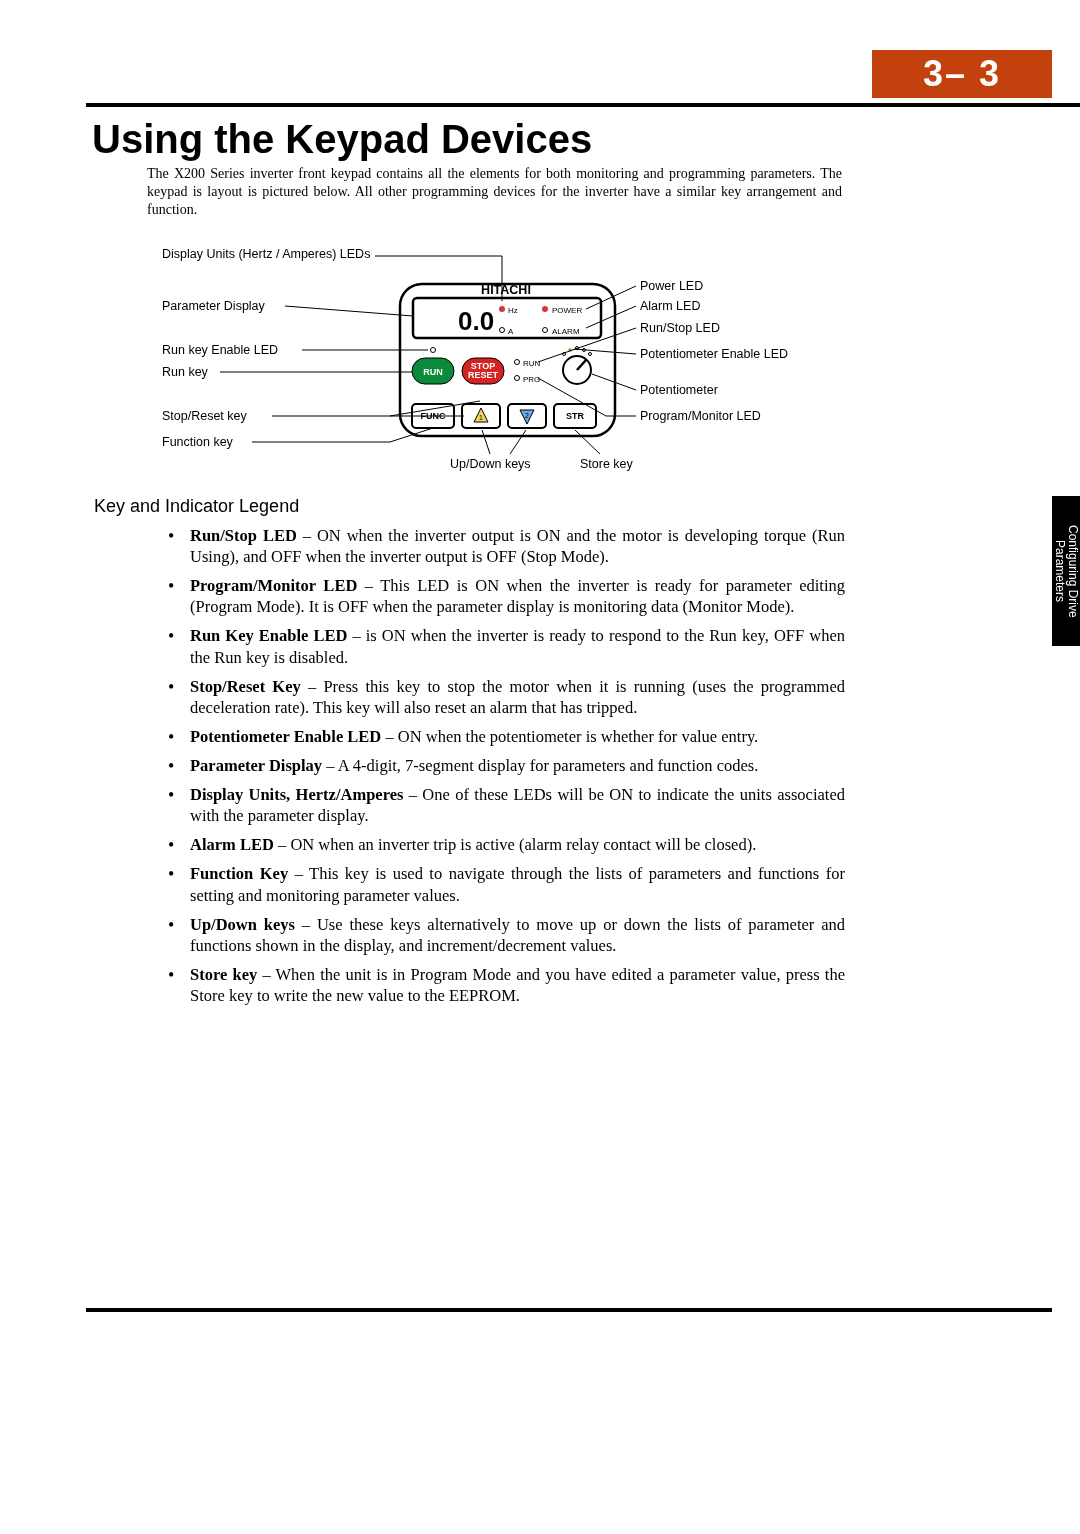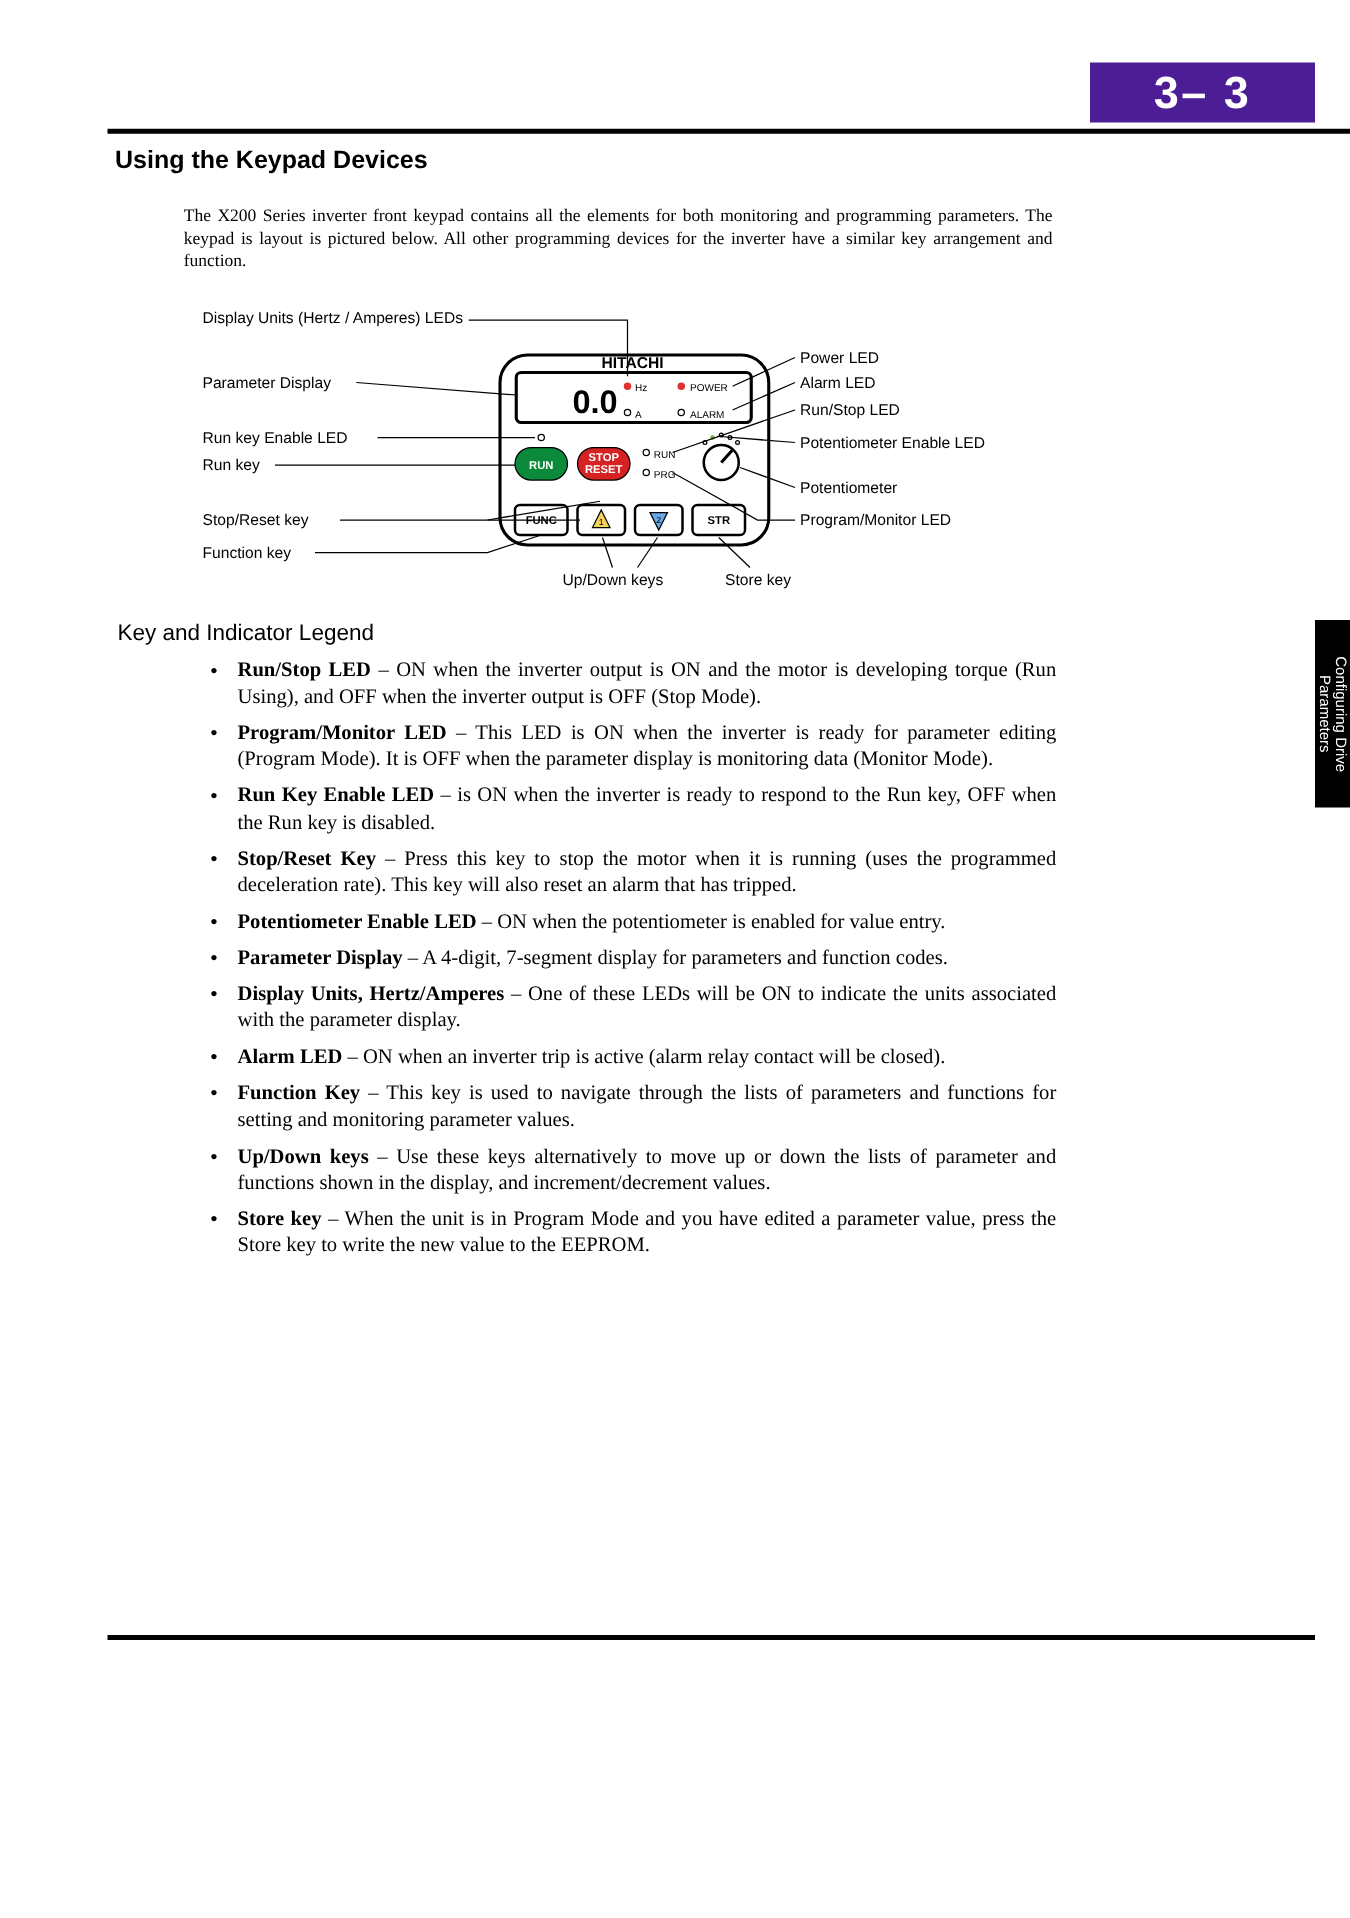--- a/index.html
+++ b/index.html
@@ -1,31 +1,31 @@
 <!DOCTYPE html>
 <html><head>
 <meta charset="utf-8">
 <style>
   * { box-sizing: border-box; margin: 0; padding: 0; }
   html, body { width: 1080px; height: 1534px; background: #fff; font-family: Georgia, 'Times New Roman', serif; color: #000; }
   .page { position: relative; width: 1080px; height: 1534px; }
   .page-number-box {
     position: absolute; top: 50px; right: 28px;
-    width: 180px; height: 48px; background: #4c1d95; color: #fff;
+    width: 180px; height: 48px; background: #c2410c; color: #fff;
     display: flex; align-items: center; justify-content: center;
     font-family: Arial, Helvetica, sans-serif; font-weight: bold; font-size: 36px;
     letter-spacing: 2px;
   }
   .top-rule {
     position: absolute; top: 103px; left: 86px; right: 0;
     border-top: 4px solid #000;
   }
   .title {
     position: absolute; top: 117px; left: 92px;
-    font-family: Arial, Helvetica, sans-serif; font-weight: bold; font-size: 20px;
+    font-family: Arial, Helvetica, sans-serif; font-weight: bold; font-size: 40px;
   }
   .intro {
     position: absolute; top: 165px; left: 147px; width: 695px;
     font-size: 14px; line-height: 1.27; text-align: justify;
   }
   .diagram-block {
     position: absolute; top: 246px; left: 150px; width: 700px; height: 236px;
   }
   .keypad-svg { display:block; }
   .section-heading {
@@ -179,21 +179,21 @@
     </svg>
   </div>
 
   <h2 class="section-heading">Key and Indicator Legend</h2>
 
   <ul class="legend-list">
     <li><b>Run/Stop LED</b><span> – ON when the inverter output is ON and the motor is developing torque (Run Using), and OFF when the inverter output is OFF (Stop Mode).</span></li>
     <li><b>Program/Monitor LED</b><span> – This LED is ON when the inverter is ready for parameter editing (Program Mode). It is OFF when the parameter display is monitoring data (Monitor Mode).</span></li>
     <li><b>Run Key Enable LED</b><span> – is ON when the inverter is ready to respond to the Run key, OFF when the Run key is disabled.</span></li>
     <li><b>Stop/Reset Key</b><span> – Press this key to stop the motor when it is running (uses the programmed deceleration rate). This key will also reset an alarm that has tripped.</span></li>
-    <li><b>Potentiometer Enable LED</b><span> – ON when the potentiometer is enabled for value entry.</span></li>
+    <li><b>Potentiometer Enable LED</b><span> – ON when the potentiometer is whether for value entry.</span></li>
     <li><b>Parameter Display</b><span> – A 4-digit, 7-segment display for parameters and function codes.</span></li>
     <li><b>Display Units, Hertz/Amperes</b><span> – One of these LEDs will be ON to indicate the units associated with the parameter display.</span></li>
     <li><b>Alarm LED</b><span> – ON when an inverter trip is active (alarm relay contact will be closed).</span></li>
     <li><b>Function Key</b><span> – This key is used to navigate through the lists of parameters and functions for setting and monitoring parameter values.</span></li>
     <li><b>Up/Down keys</b><span> – Use these keys alternatively to move up or down the lists of parameter and functions shown in the display, and increment/decrement values.</span></li>
     <li><b>Store key</b><span> – When the unit is in Program Mode and you have edited a parameter value, press the Store key to write the new value to the EEPROM.</span></li>
   </ul>
 
   <div class="bottom-rule"></div>
 </div>

